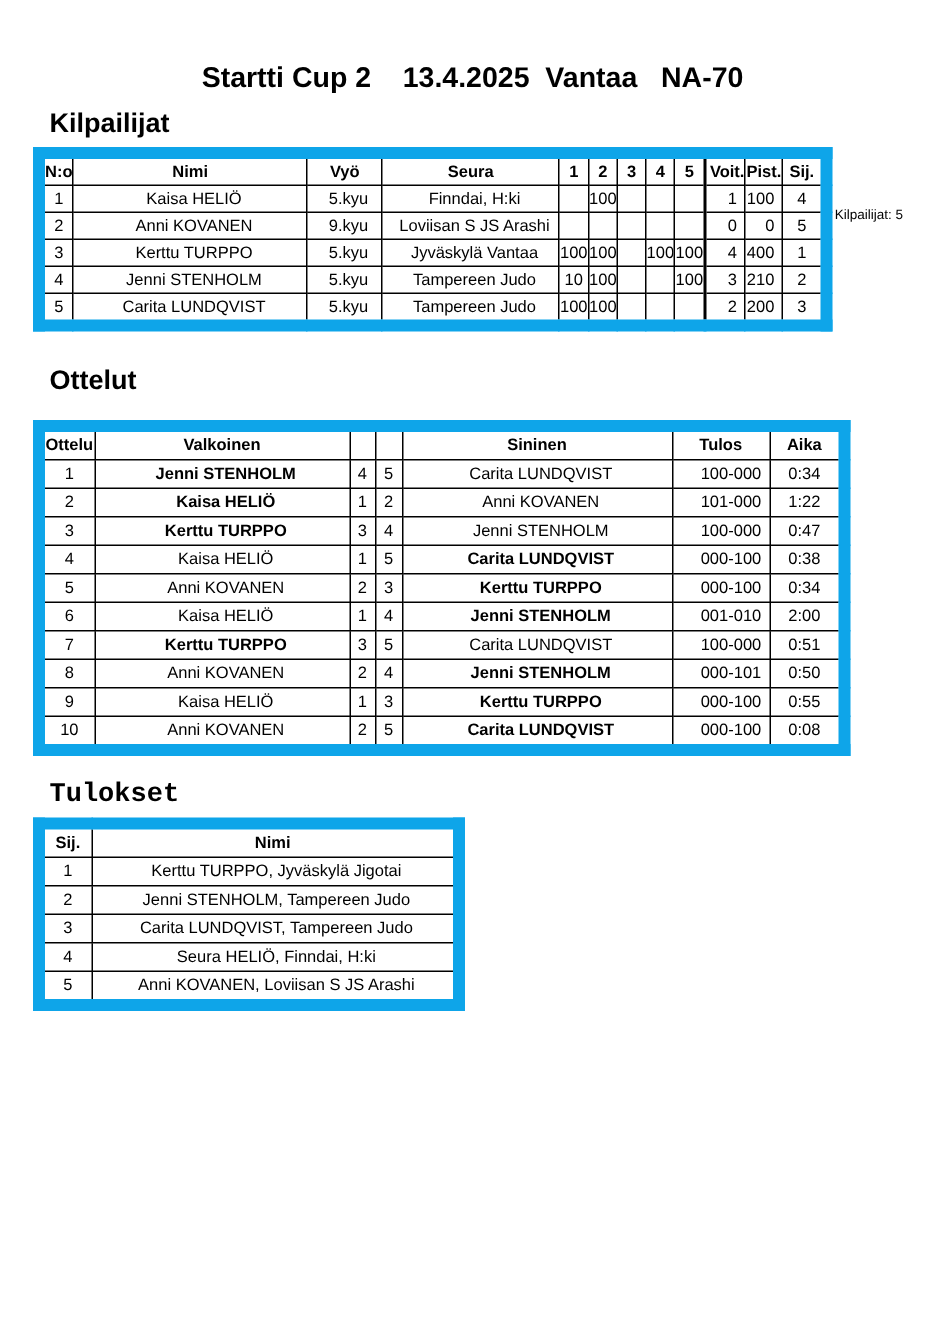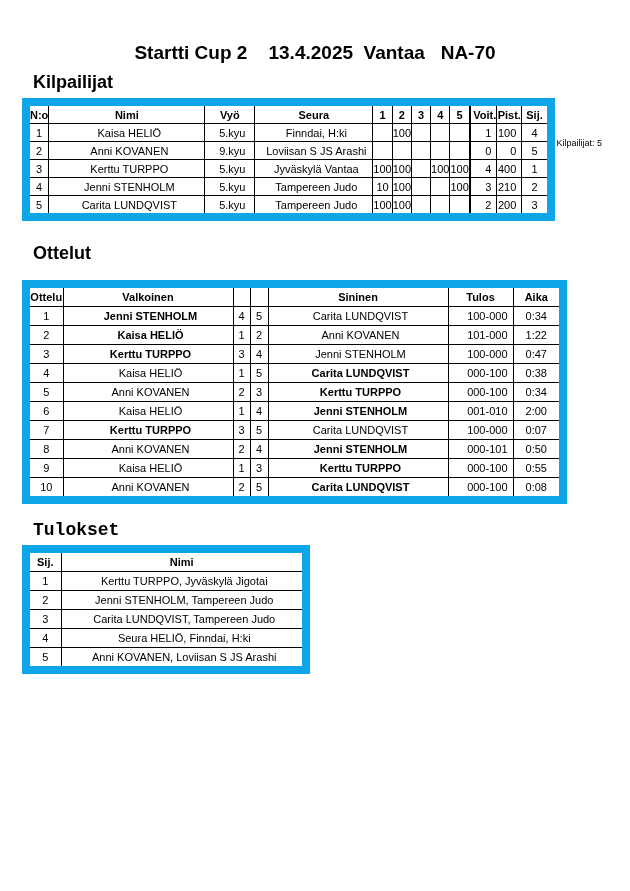--- a/index.html
+++ b/index.html
@@ -267,21 +267,21 @@
       <td class="center">2:00</td>
     </tr>
 
     <tr>
       <td class="center">7</td>
       <td class="left winner">Kerttu TURPPO</td>
       <td class="center">3</td>
       <td class="center">5</td>
       <td class="left">Carita LUNDQVIST</td>
       <td class="right">100-000</td>
-      <td class="center">0:07</td>
+      <td class="center">0:51</td>
     </tr>
 
     <tr>
       <td class="center">8</td>
       <td class="left">Anni KOVANEN</td>
       <td class="center">2</td>
       <td class="center">4</td>
       <td class="left winner">Jenni STENHOLM</td>
       <td class="right">000-101</td>
       <td class="center">0:50</td>

